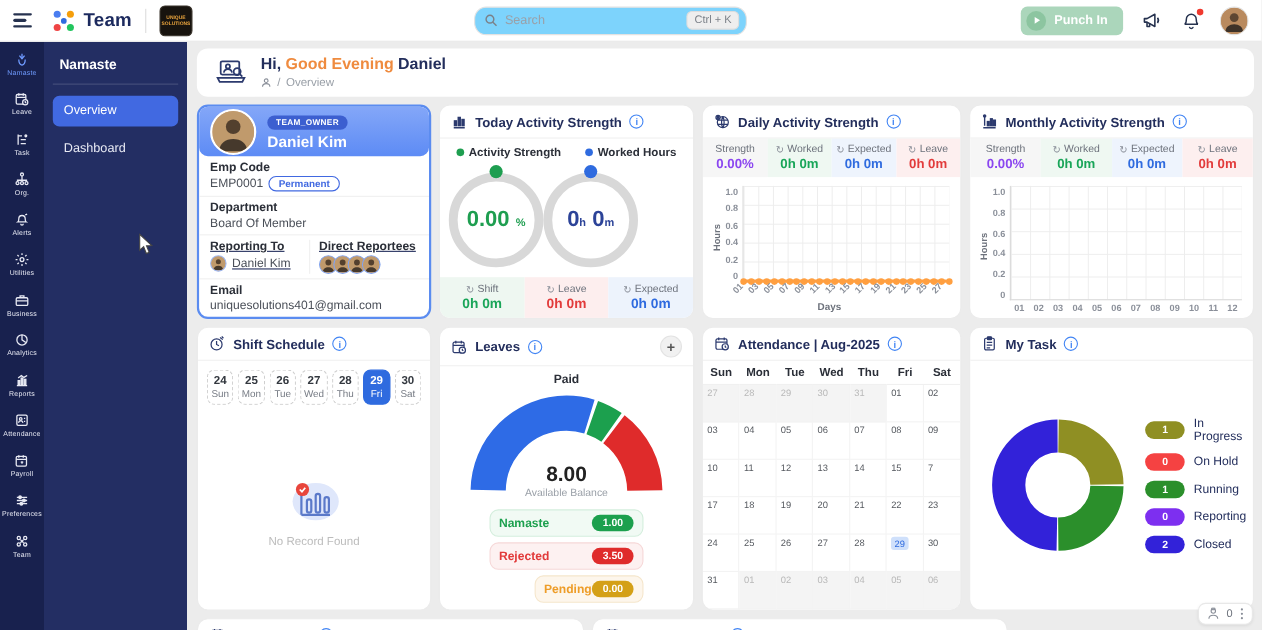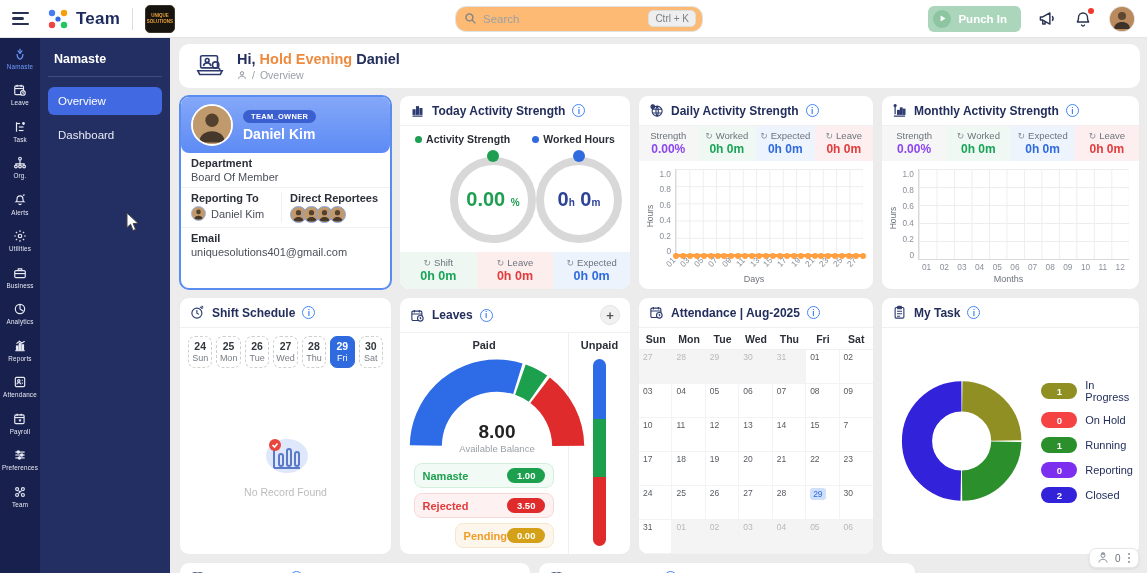--- a/index.html
+++ b/index.html
@@ -8,21 +8,21 @@
 
   
   .topbar { position:absolute; top:0; left:0; right:0; height:38px; background:#fff; border-bottom:1px solid #e6e6e6; display:flex; align-items:center; padding:0 12px; z-index:5; }
   .hamburger { width:18px; height:14px; display:flex; flex-direction:column; justify-content:space-between; cursor:pointer; margin-right:16px; }
   .hamburger i { height:2.4px; background:#26324f; border-radius:2px; display:block; }
   .hamburger i:nth-child(1){ width:17px; } .hamburger i:nth-child(2){ width:12px; } .hamburger i:nth-child(3){ width:17px; }
   .brand { display:flex; align-items:center; gap:6px; }
   .brand-name { font-size:17px; font-weight:bold; color:#1c2a5e; letter-spacing:.2px; }
   .top-divider { width:1px; height:22px; background:#ddd; margin:0 12px; }
   .org-badge { width:30px; height:28px; background:#17130e; border-radius:5px; border:1px solid #3a342c; display:flex; align-items:center; justify-content:center; text-align:center; color:#e8a33d; font-size:4.5px; font-weight:bold; line-height:1.2; padding:1px; }
-  .searchbox { position:absolute; left:455px; width:248px; height:26px; border:1px solid #e2e2e2; background:#fdba74; border-radius:11px; display:flex; align-items:center; padding:0 6px 0 8px; gap:6px; }
+  .searchbox { position:absolute; left:431px; width:248px; height:26px; border:1px solid #e2e2e2; background:#7dd3fc; border-radius:11px; display:flex; align-items:center; padding:0 6px 0 8px; gap:6px; }
   .searchbox input { border:0; outline:0; background:transparent; flex:1; font-size:11.5px; color:#444; font-family:"Liberation Sans",sans-serif; }
   .searchbox input::placeholder { color:#9aa0a8; }
   .kbd { background:#eeeeee; border:1px solid #ddd; border-radius:5px; font-size:10px; color:#7b8088; padding:2px 6px; white-space:nowrap; }
   .top-right { margin-left:auto; display:flex; align-items:center; gap:16px; }
   .punch-btn { background:#abd6bb; border:none; color:#fff; font-weight:bold; font-size:11.5px; border-radius:6px; height:26px; padding:0 14px 0 5px; display:flex; align-items:center; gap:7px; cursor:pointer; }
   .punch-play { width:18px; height:18px; border-radius:50%; background:#8cc5a0; display:flex; align-items:center; justify-content:center; }
   .icon-btn { width:20px; height:20px; color:#26324f; cursor:pointer; position:relative; display:flex; align-items:center; justify-content:center; }
   .bell-dot { position:absolute; top:-1px; right:-1px; width:6px; height:6px; border-radius:50%; background:#f0392e; }
   .avatar { border-radius:50%; overflow:hidden; background:#caa27a; display:inline-flex; align-items:center; justify-content:center; flex:none; }
   .avatar svg { width:100%; height:100%; }
@@ -68,49 +68,49 @@
   .profile-card { border:2px solid #5b8cf0; }
   .pc-head { background:linear-gradient(180deg,#84a7f8,#5d8bf5); border-radius:7px 7px 8px 8px; margin:0; height:56px; display:flex; align-items:center; gap:10px; padding:0 10px; }
   .pc-avatar { width:42px; height:42px; border:2px solid #fff; }
   .role-badge { background:#3c5fd0; color:#fff; font-size:7.5px; font-weight:bold; border-radius:8px; padding:2px 8px; display:inline-block; letter-spacing:.3px; }
   .pc-name { color:#fff; font-weight:bold; font-size:14px; margin-top:3px; }
   .pc-row { padding:4px 10px; border-bottom:1px solid #f0f0f0; }
   .pc-row:last-child { border-bottom:none; }
   .pc-label { font-weight:bold; font-size:11px; color:#2b2f38; margin-bottom:2px; }
   .pc-value { font-size:11px; color:#4a4f58; display:flex; align-items:center; gap:5px; }
   .perm-badge { border:1px solid #4169e1; color:#4169e1; font-size:9px; font-weight:bold; border-radius:9px; padding:1px 8px; }
-  .pc-cols { display:flex; }
+  .pc-cols { display:flex;text-decoration:underline; }
   .pc-cols > div { flex:1; }
   .pc-cols > div:last-child { border-left:1px solid #f0f0f0; padding-left:8px; }
   .mini-avatar { width:15px; height:15px; border:1px solid #9db7f2; }
   .reportee-stack { display:flex; }
   .reportee-stack .avatar { width:17px; height:17px; border:1px solid #7fa3f0; margin-right:-4px; }
 
   
   .today-legend { display:flex; justify-content:space-around; padding:7px 4px 2px; font-size:10.5px; font-weight:bold; color:#2b2f38; }
   .dotc { display:inline-block; width:7px; height:7px; border-radius:50%; margin-right:4px; }
-  .rings { flex:1; display:flex; align-items:center; justify-content:flex-end; padding:0 8px; }
+  .rings { flex:1; display:flex; align-items:center; justify-content:flex-start; padding:0 8px; }
   .ring { width:86px; height:86px; border:8.5px solid #d8d8d8; border-radius:50%; position:relative; display:flex; align-items:center; justify-content:center; }
   .ring-dot { position:absolute; top:-14.5px; left:50%; transform:translateX(-50%); width:12px; height:12px; border-radius:50%; }
   .ring-val { font-size:20px; font-weight:bold; }
   .ring-val small { font-size:10px; font-weight:bold; }
   .today-foot { display:grid; grid-template-columns:1fr 1fr 1fr; flex:none; }
   .tf-cell { text-align:center; padding:5px 2px 6px; }
   .tf-label { font-size:9.5px; color:#6d727c; display:flex; align-items:center; justify-content:center; gap:3px; }
   .tf-value { font-size:12.5px; font-weight:bold; margin-top:1px; }
   .clock-g { font-size:9px; color:#8a8f99; font-style:normal; }
 
   
   .stats4 { display:grid; grid-template-columns:1fr 1fr 1fr 1fr; flex:none; }
   .st-cell { text-align:center; padding:4px 2px 5px; }
   .st-label { font-size:9.5px; color:#6d727c; display:flex; align-items:center; justify-content:center; gap:3px; }
   .st-value { font-size:12px; font-weight:bold; margin-top:1px; }
 
   
-  .chart-wrap { flex:1; display:flex; flex-direction:column; padding:8px 10px 2px 6px; min-height:0; }
+  .chart-wrap { flex:1; display:flex; flex-direction:column; padding:8px 10px 2px 6px; min-height:0;font-weight:bold; }
   .chart-body { flex:1; display:flex; min-height:0; }
   .yaxis { display:flex; flex-direction:column; justify-content:space-between; align-items:flex-end; font-size:8.3px; color:#8a8f99; padding:0 4px 0 0; position:relative; width:30px; flex:none; }
   .ylab { position:absolute; left:-6px; top:50%; transform:rotate(-90deg) translateX(2px); transform-origin:center; font-size:8.5px; color:#6d727c; }
   .plot { flex:1; position:relative; border-left:1px solid #d9d9d9; border-bottom:1px solid #d9d9d9; }
   .dline { position:absolute; left:0; right:2px; bottom:-2px; height:3px; background:#ff9f40; border-radius:2px; }
   .ddot { position:absolute; bottom:-3.5px; width:6px; height:6px; margin-left:-3px; border-radius:50%; background:#ff9f40; }
   .xlabels { position:relative; height:18px; flex:none; margin-left:30px; }
   .xl { position:absolute; top:1px; font-size:8.3px; color:#8a8f99; transform:rotate(-45deg); margin-left:-9px; }
   .xlabels-flat { display:flex; justify-content:space-between; padding:2px 4px 0; margin-left:30px; font-size:8.3px; color:#8a8f99; height:14px; flex:none; }
   .xtitle { text-align:center; font-size:9px; color:#6d727c; padding:0 0 3px; flex:none; }
@@ -422,21 +422,21 @@
           <circle cx="13" cy="7" r="2"></circle>
           <path d="M9 13c.5-2.2 2.2-3.3 4-3.3s3.5 1.1 4 3.3"></path>
           <path d="M3 18h26l-2 4H5z"></path>
           <circle cx="22" cy="12" r="3.4"></circle>
           <line x1="24.5" y1="14.5" x2="27" y2="17"></line>
         </svg>
     </span>
     <div>
       <div class="greet-line1">
         <span>Hi,</span>
-        <span class="hl">Hold Evening</span>
+        <span class="hl">Good Evening</span>
         <span>Daniel</span>
       </div>
       <div class="greet-bc">
         <svg viewBox="0 0 24 24" fill="none" stroke="currentColor" stroke-width="2.4">
             <circle cx="12" cy="8" r="4"></circle>
             <path d="M4 21c0-4 3.6-6.5 8-6.5s8 2.5 8 6.5"></path>
           </svg>
         <span>/</span>
         <span>Overview</span>
       </div>
@@ -451,20 +451,27 @@
           <svg viewBox="0 0 24 24">
               <rect width="24" height="24" fill="#c09a6c"></rect>
               <circle cx="12" cy="9" r="4.2" fill="#53402e"></circle>
               <path d="M4 23c0-4.5 3.6-7 8-7s8 2.5 8 7z" fill="#46392c"></path>
             </svg>
         </span>
         <div>
           <span class="role-badge">TEAM_OWNER</span>
           <div class="pc-name">Daniel Kim</div>
         </div>
+      </div>
+      <div class="pc-row">
+        <div class="pc-label">Emp Code</div>
+        <div class="pc-value">
+            <span>EMP0001</span>
+          <span class="perm-badge">Permanent</span>
+          </div>
       </div>
       <div class="pc-row">
         <div class="pc-label">Department</div>
         <div class="pc-value">Board Of Member</div>
       </div>
       <div class="pc-row pc-cols">
         <div>
           <div class="pc-label">Reporting To</div>
           <div class="pc-value">
               <span class="avatar mini-avatar">
@@ -708,21 +715,20 @@
             <span>04</span>
             <span>05</span>
             <span>06</span>
             <span>07</span>
             <span>08</span>
             <span>09</span>
             <span>10</span>
             <span>11</span>
             <span>12</span>
           </div>
-          <div class="xtitle">Months</div>
         </div>
     </div>
   </div>
 
   <div class="row2">
 
     <div class="card">
       <div class="card-head">
         <span class="hicon">
           <svg viewBox="0 0 24 24" fill="none" stroke="currentColor" stroke-width="1.8">
@@ -816,28 +822,20 @@
                 <span class="leave-pill" style="background:#1ca04e">1.00</span>
               </div>
               <div class="leave-row" style="background: rgb(253, 241, 241); border-color: rgb(246, 216, 216); color: rgb(226, 59, 59);">
                 <span>Rejected</span>
                 <span class="leave-pill" style="background:#df2b2b">3.50</span>
               </div>
               <div class="leave-row" style="background: rgb(253, 246, 236); border-color: rgb(245, 230, 204); color: rgb(238, 157, 40); margin-left: 41px;">
                 <span>Pending</span>
                 <span class="leave-pill" style="background:#d4a017">0.00</span>
               </div>
-            </div>
-        </div>
-        <div class="unpaid-col">
-          <div class="unpaid-label">Unpaid</div>
-          <div class="unpaid-bar" id="unpaid-bar">
-              <div style="background: rgb(46, 107, 230); height: 32%;"></div>
-              <div style="background: rgb(28, 160, 78); height: 31%;"></div>
-              <div style="background: rgb(223, 43, 43); height: 37%;"></div>
             </div>
         </div>
       </div>
     </div>
 
     <div class="card">
       <div class="card-head">
         <span class="hicon">
           <svg viewBox="0 0 24 24" fill="none" stroke="currentColor" stroke-width="1.8">
               <rect x="3" y="5" width="16" height="15" rx="2"></rect>

